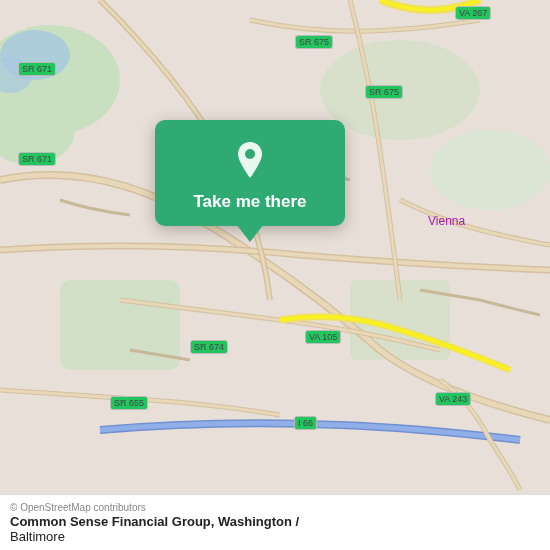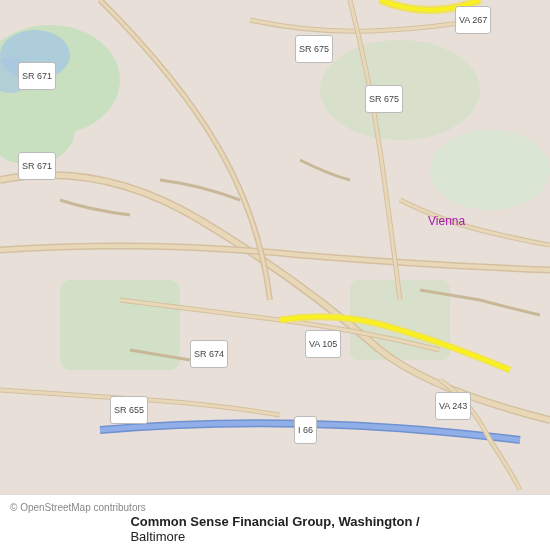--- a/index.html
+++ b/index.html
@@ -104,25 +104,25 @@
     .moovit-text {
       font-size: 15px;
       font-weight: 700;
       color: #333;
       letter-spacing: -0.5px;
     }
 
     
     .road-label {
       position: absolute;
-      background: #ffffff;
+      background: #22c55e;
       border: 1px solid #bbb;
       border-radius: 3px;
       font-size: 9px;
-      padding: 8px 3px;
+      padding: 1px 3px;
       color: #444;
       white-space: nowrap;
     }
 
     .city-label {
       position: absolute;
       font-size: 12px;
       color: #a21caf;
       font-weight: 500;
     }
@@ -195,25 +195,32 @@
   <div class="road-label" style="top:85px;left:365px">SR 675</div>
   <div class="road-label" style="top:6px;left:455px">VA 267</div>
   <div class="road-label" style="top:340px;left:190px">SR 674</div>
   <div class="road-label" style="top:330px;left:305px">VA 105</div>
   <div class="road-label" style="top:396px;left:110px">SR 655</div>
   <div class="road-label" style="top:416px;left:294px">I 66</div>
   <div class="road-label" style="top:392px;left:435px">VA 243</div>
 
   <div class="city-label" style="top:214px;left:428px">Vienna</div>
 
+  <div id="location-card">
+    <svg class="pin-icon" viewBox="0 0 44 44" xmlns="http://www.w3.org/2000/svg">
+      <path d="M22 4 C15 4 10 9.5 10 16 C10 24 22 40 22 40 C22 40 34 24 34 16 C34 9.5 29 4 22 4 Z" fill="white" opacity="0.9"></path>
+      <circle cx="22" cy="16" r="5" fill="#2eaa72"></circle>
+    </svg>
+    <span id="card-label">Take me there</span>
+  </div>
 
   <div id="bottom-bar">
     <div id="copyright-line">
       <span>© OpenStreetMap contributors</span>
     </div>
-    <div style="display:flex; align-items:center; justify-content:center;">
+    <div style="display:flex; align-items:center; justify-content:flex-start;">
       <div>
         <div id="location-name">Common Sense Financial Group, Washington /</div>
         <div style="font-size:13px;font-weight:400;color:#222;">Baltimore</div>
       </div>
     </div>
   </div>
 </div>
 
 </body></html>

